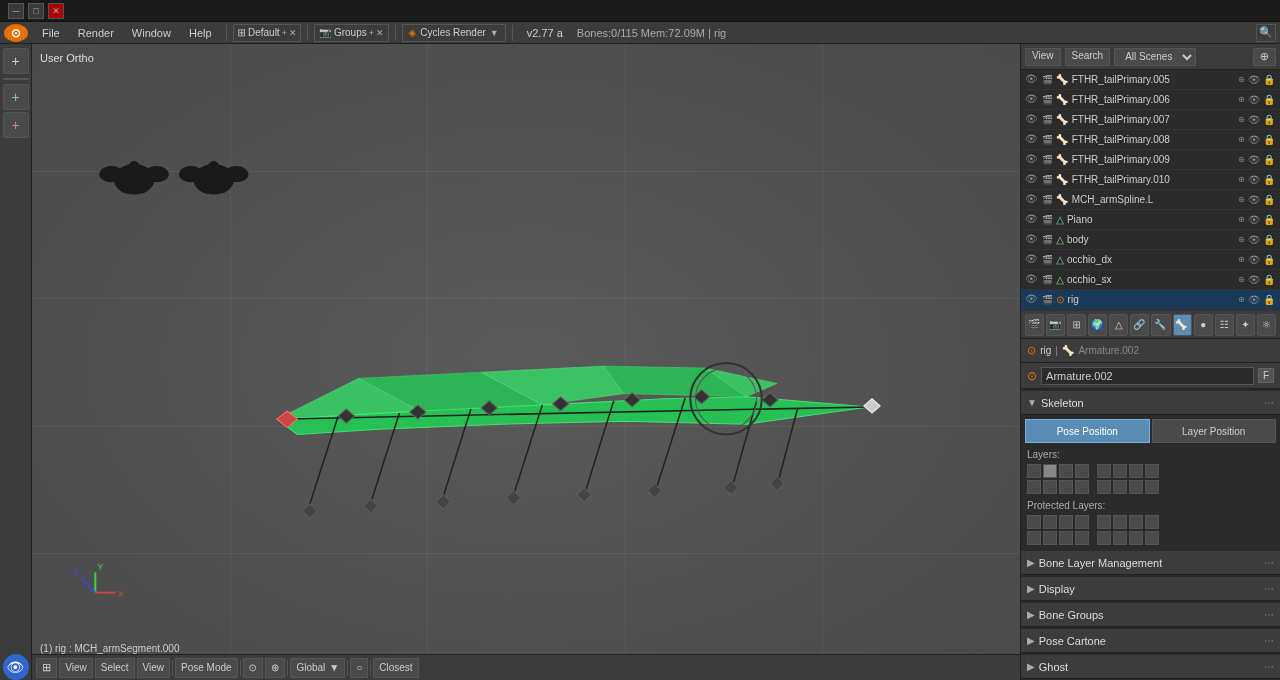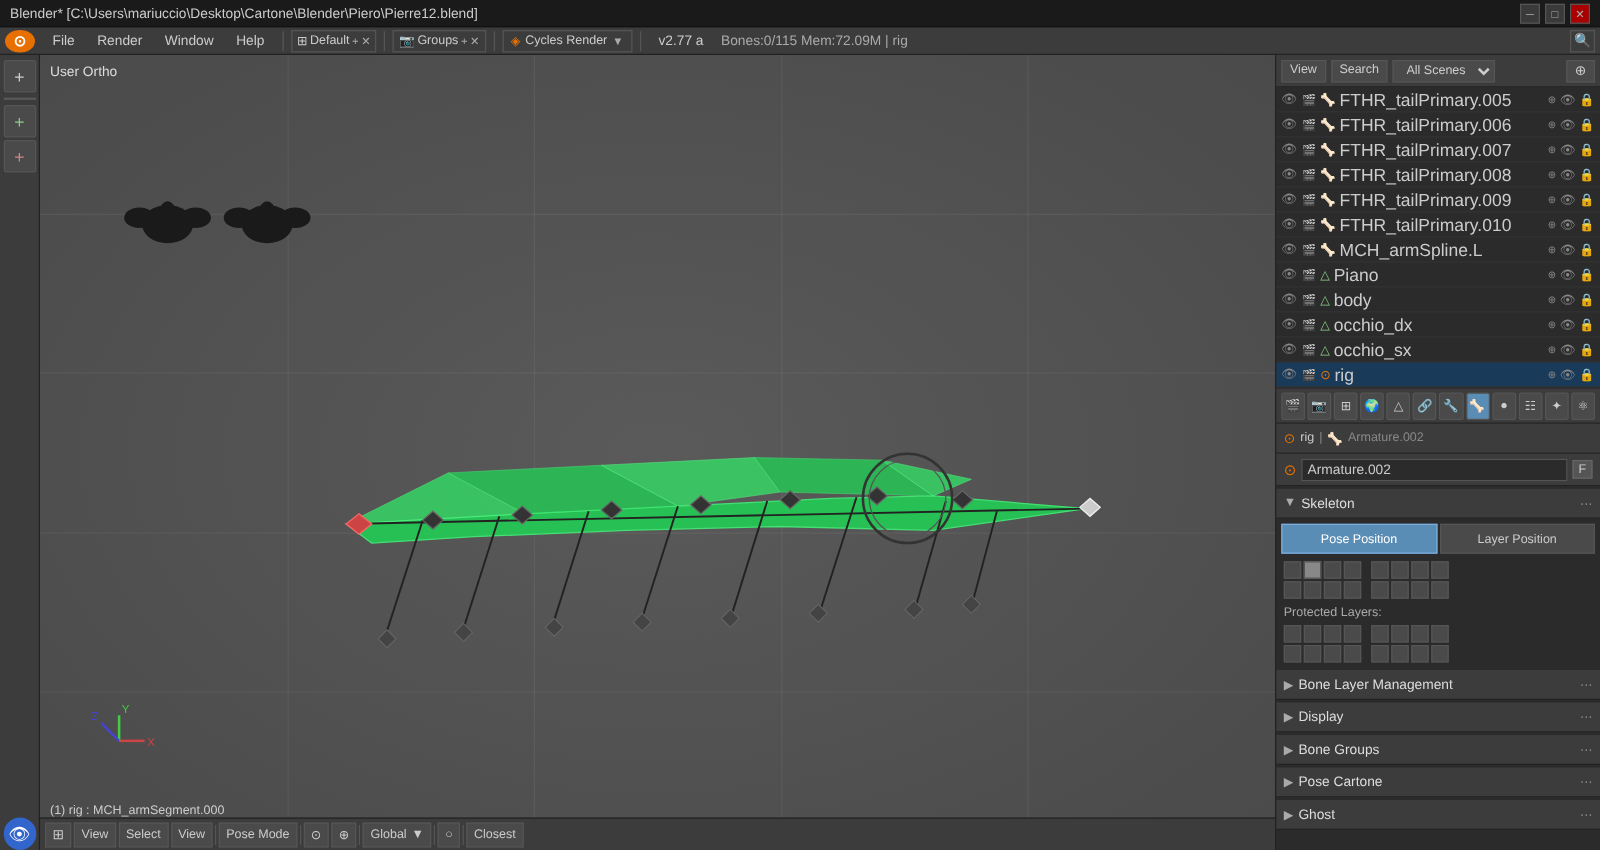--- a/index.html
+++ b/index.html
@@ -171,21 +171,21 @@
       height: 20px;
       display: flex;
       align-items: center;
       padding: 0 4px;
       gap: 3px;
       border-bottom: 1px solid #333;
       cursor: pointer;
     }
     .outliner-item.selected { background: #1a3a5a; }
     .oi-eye { width: 14px; height: 14px; color: #888; font-size: 10px; }
-    .oi-name { flex: 1; font-size: 14px; color: #ccc; overflow: hidden; white-space: nowrap; }
+    .oi-name { flex: 1; font-size: 10px; color: #ccc; overflow: hidden; white-space: nowrap; }
 
     
     #properties-panel {
       flex: 1;
       background: #2b2b2b;
       border-top: 1px solid #333;
       overflow-y: auto;
     }
 
     
@@ -327,21 +327,20 @@
 
     
     ::-webkit-scrollbar { width: 6px; height: 6px; }
     ::-webkit-scrollbar-track { background: #2b2b2b; }
     ::-webkit-scrollbar-thumb { background: #555; border-radius: 3px; }
   </style>
 </head>
 <body>
 
 <div id="titlebar">
-  <span style="font-size:11px;color:#ccc;">Blender* [C:\Users\mariuccio\Desktop\Cartone\Blender\Piero\Pierre12.blend]</span>
   <div id="titlebar-controls" style="display:flex;gap:4px;">
     <div class="titlebar-btn">─</div>
     <div class="titlebar-btn">□</div>
     <div class="titlebar-btn" style="background:#a00;">✕</div>
   </div>
 </div>
 
 <div id="menubar">
   <div class="menu-logo">
     <span style="font-size:12px;font-weight:bold;">⊙</span>
@@ -681,20 +680,21 @@
         <span class="section-arrow">▼</span>
         <span class="section-title">Skeleton</span>
         <span class="section-menu-btn">⋯</span>
       </div>
 
       <div class="pose-buttons">
         <div class="pose-btn active">Pose Position</div>
         <div class="pose-btn inactive">Layer Position</div>
       </div>
 
+      <div class="layers-label">Layers:</div>
       <div id="layers-grid" style="padding:2px 6px;">
         <div class="layers-row">
           <div class="layer-group" id="layers-group-1">
               <div class="layer-cell"></div>
               <div class="layer-cell active"></div>
               <div class="layer-cell"></div>
               <div class="layer-cell"></div>
             </div>
           <div class="layer-group" id="layers-group-2">
               <div class="layer-cell"></div>

